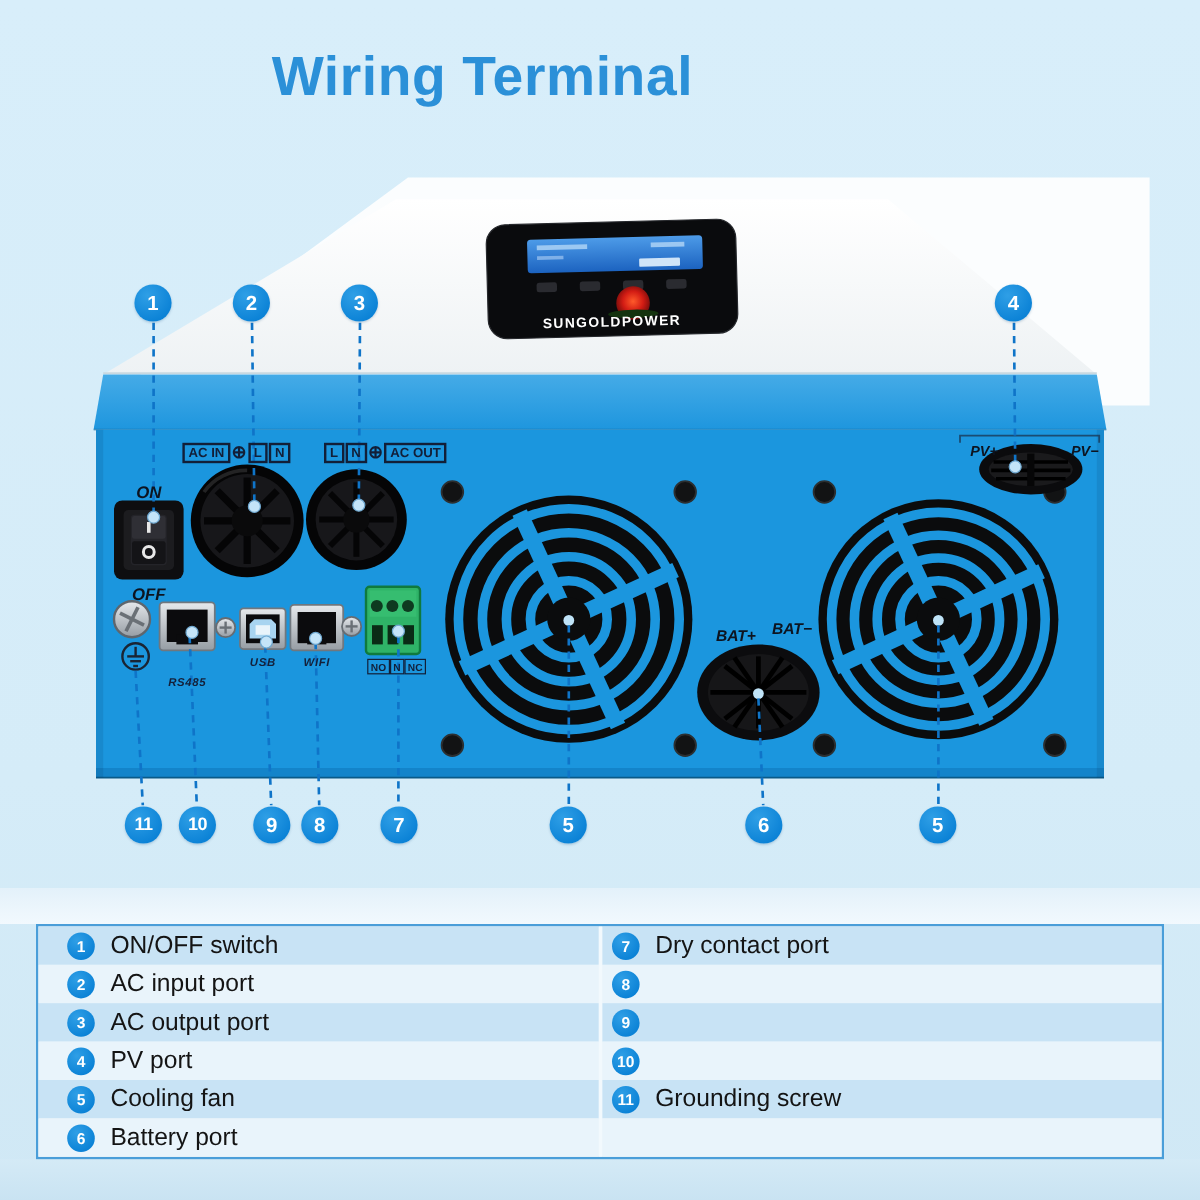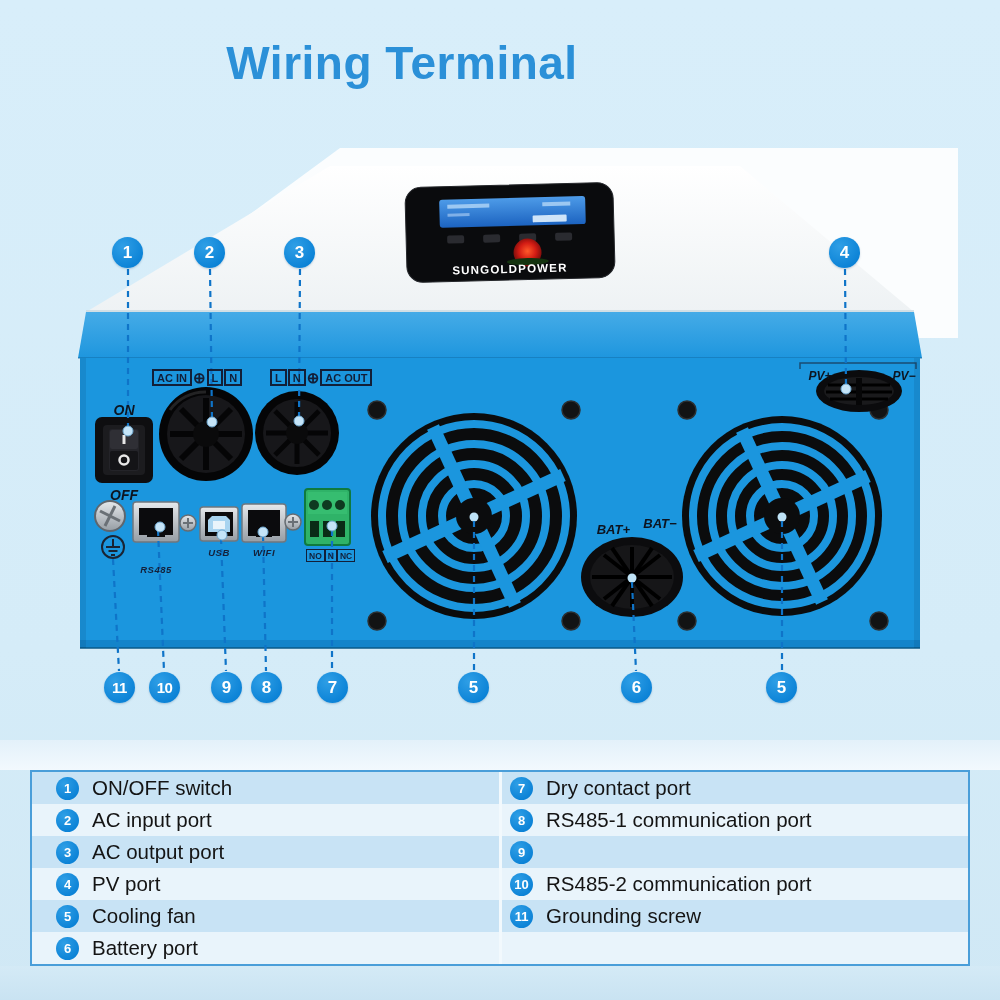--- a/index.html
+++ b/index.html
@@ -436,28 +436,26 @@
       </div>
     </div>
     <div class="ldiv"></div>
     <div class="rcol">
       <div class="lrow odd">
         <span class="badge">7</span>
         <span class="ltext">Dry contact port</span>
       </div>
       <div class="lrow even">
         <span class="badge">8</span>
-        <span class="ltext">RS485-1 communication port</span>
       </div>
       <div class="lrow odd">
         <span class="badge">9</span>
       </div>
       <div class="lrow even">
         <span class="badge">10</span>
-        <span class="ltext">RS485-2 communication port</span>
       </div>
       <div class="lrow odd">
         <span class="badge">11</span>
         <span class="ltext">Grounding screw</span>
       </div>
       <div class="lrow even"></div>
     </div>
   </div>
 
 </div>

